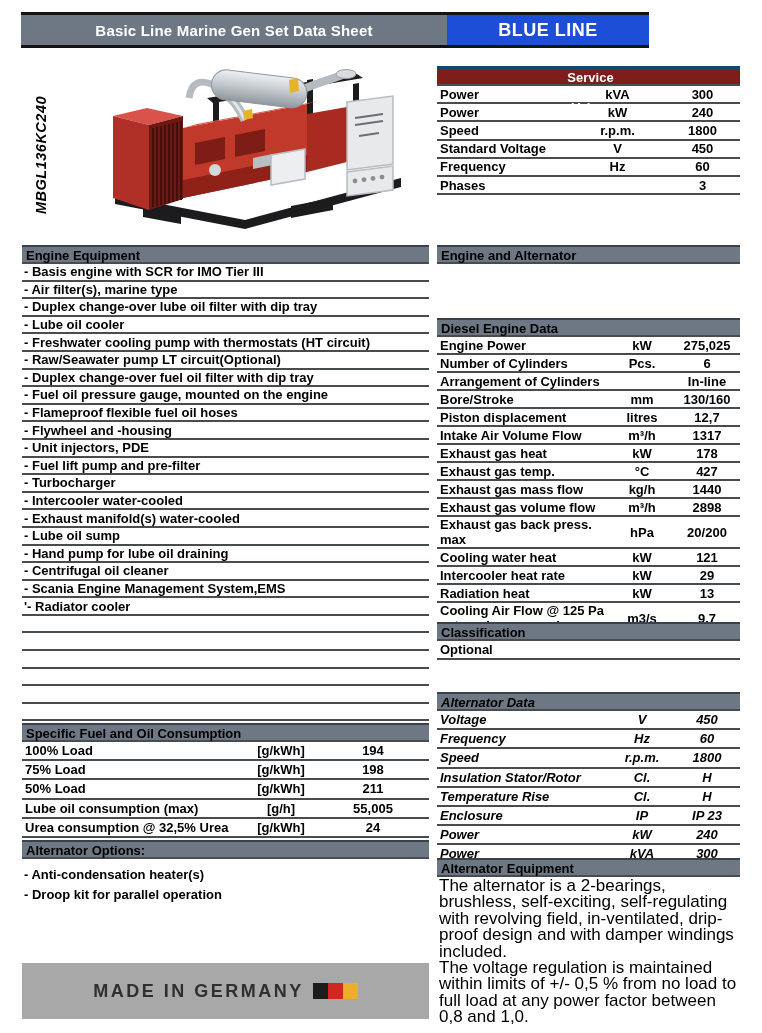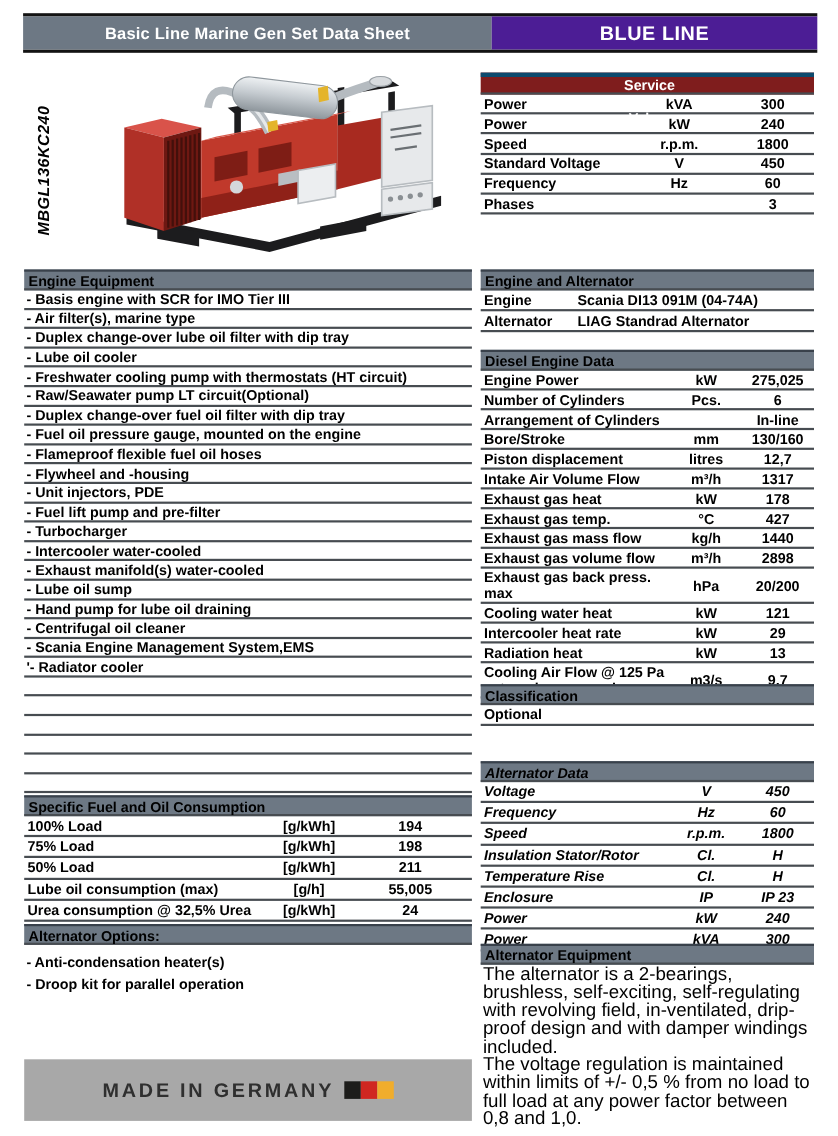--- a/index.html
+++ b/index.html
@@ -1,24 +1,24 @@
 <!DOCTYPE html>
 <html><head>
 <meta charset="utf-8">
 <style>
   html,body{margin:0;padding:0;background:#fff;}
   body{font-family:"Liberation Sans","DejaVu Sans",sans-serif;color:#000;}
   .page{position:relative;width:762px;height:1033px;background:#fff;overflow:hidden;}
 
   
-  .title-bar{position:absolute;left:21px;top:12px;width:722px;height:30px;
+  .title-bar{position:absolute;left:21px;top:12px;width:628px;height:30px;
     border-top:3px solid #131313;border-bottom:3px solid #131313;display:flex;}
   .title-left{width:426px;background:#6d7884;color:#fff;font-weight:bold;font-size:15px;
     display:flex;align-items:center;justify-content:center;letter-spacing:.2px;}
-  .title-right{flex:1;background:#4c1d95;color:#fff;font-weight:bold;font-size:18px;
+  .title-right{flex:1;background:#1d4ed8;color:#fff;font-weight:bold;font-size:18px;
     display:flex;align-items:center;justify-content:center;letter-spacing:.5px;}
 
   
   .model-label{position:absolute;left:33px;top:84px;height:130px;
     writing-mode:vertical-rl;transform:rotate(180deg);
     font-style:italic;font-weight:bold;font-size:14.5px;letter-spacing:.5px;}
 
   
   .genset{position:absolute;left:95px;top:58px;width:330px;height:178px;}
 
@@ -283,30 +283,20 @@
           <div class="tcell c0"></div>
         </div>
         <div class="trow">
           <div class="tcell c0"></div>
         </div>
       </div>
   </div>
 
   <div class="sec t-pair" style="left:437px;top:245px;width:303px;">
     <div class="sec-h">Engine and Alternator</div>
-    <div>
-        <div class="trow">
-          <div class="tcell c0">Engine</div>
-          <div class="tcell c1">Scania DI13 091M (04-74A)</div>
-        </div>
-        <div class="trow">
-          <div class="tcell c0">Alternator</div>
-          <div class="tcell c1">LIAG Standrad Alternator</div>
-        </div>
-      </div>
   </div>
 
   <div class="sec t-kv3" style="left:437px;top:318px;width:303px;">
     <div class="sec-h">Diesel Engine Data</div>
     <div>
         <div class="trow">
           <div class="tcell c0">Engine Power</div>
           <div class="tcell c1">kW</div>
           <div class="tcell c2">275,025</div>
         </div>

